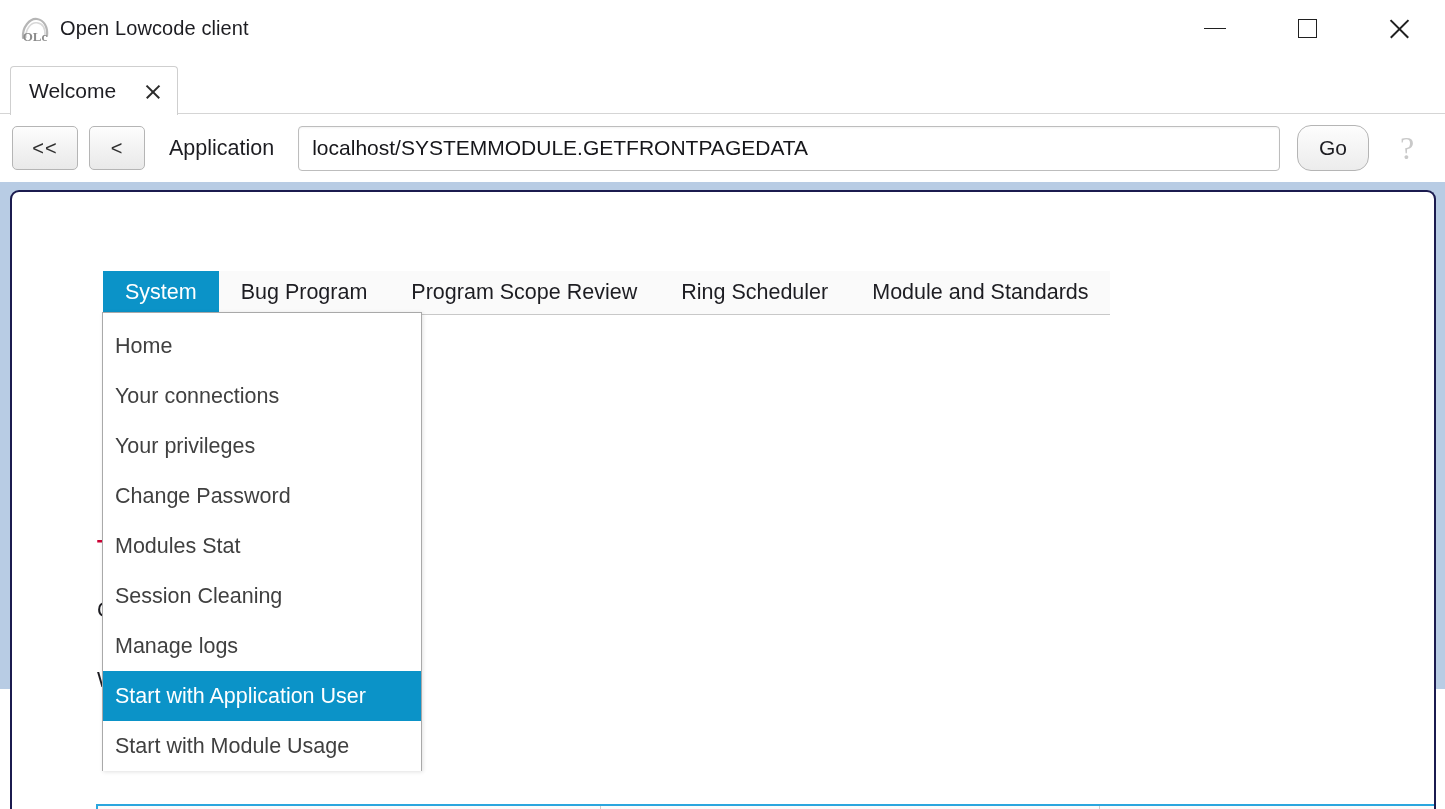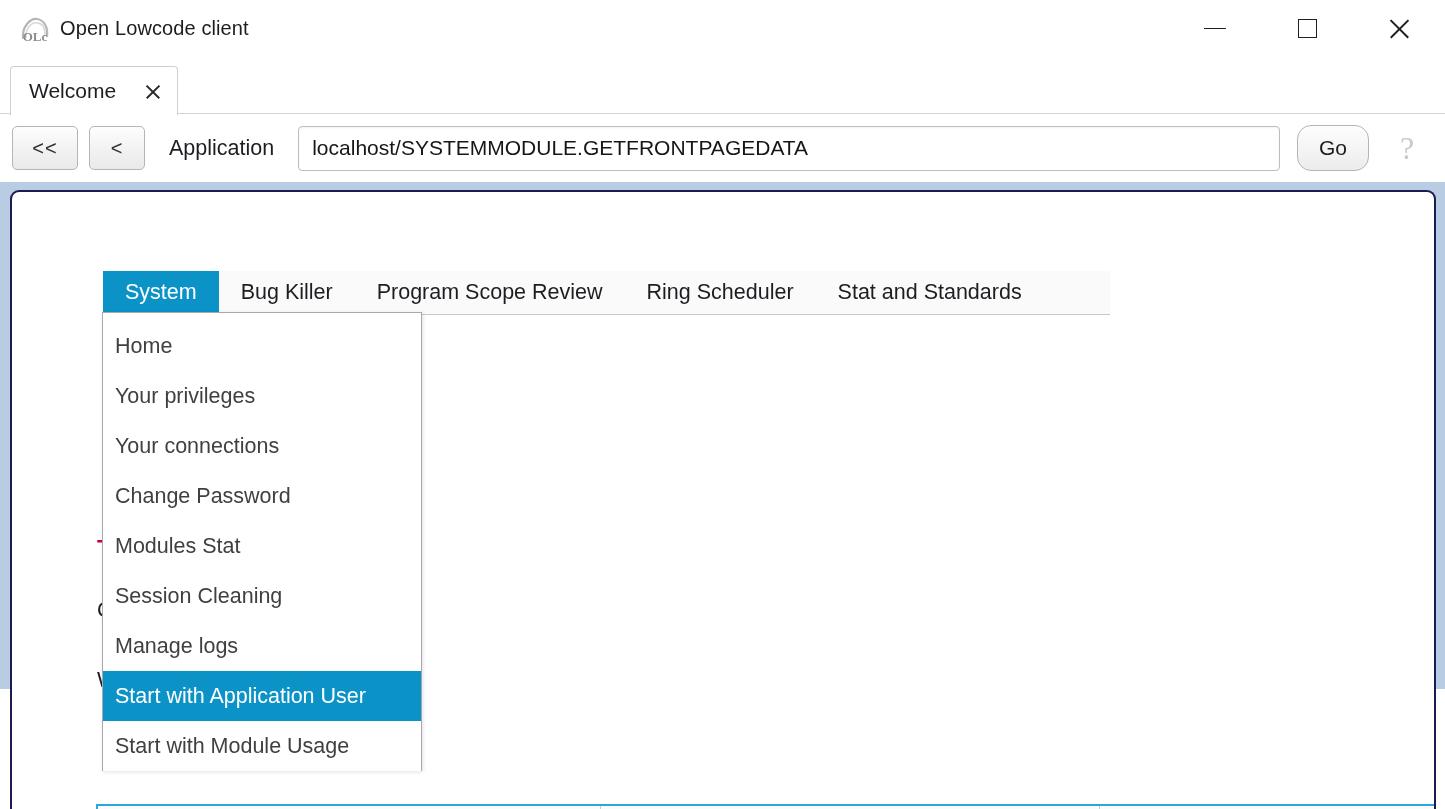--- a/index.html
+++ b/index.html
@@ -235,46 +235,46 @@
     <div class="url-field" placeholder="Enter address">localhost/SYSTEMMODULE.GETFRONTPAGEDATA</div>
     <div class="go-btn">Go</div>
     <div class="help-icon">?</div>
   </div>
 
   <div class="content-outer">
     <div class="content-panel">
 
       <div class="module-tabs">
         <div class="mtab active">System</div>
-        <div class="mtab">Bug Killer</div>
+        <div class="mtab">Bug Program</div>
         <div class="mtab">Program Scope Review</div>
         <div class="mtab">Ring Scheduler</div>
-        <div class="mtab">Stat and Standards</div>
+        <div class="mtab">Module and Standards</div>
       </div>
 
       <div class="page-heading">T                                        ction use</div>
       <div class="page-line-1">C                                 ministrator)</div>
       <div class="page-line-2">W                               n.</div>
 
       <div class="data-table">
         <div class="dt-header">
           <div class="dt-th c0"></div>
           <div class="dt-th c1">Assignee Comment</div>
           <div class="dt-th c2">Subject</div>
         </div>
 
       </div>
 
     </div>
   </div>
 
   <div class="dropdown">
     <div class="menu-item">Home</div>
+    <div class="menu-item">Your connections</div>
     <div class="menu-item">Your privileges</div>
-    <div class="menu-item">Your connections</div>
     <div class="menu-item">Change Password</div>
     <div class="menu-item">Modules Stat</div>
     <div class="menu-item">Session Cleaning</div>
     <div class="menu-item">Manage logs</div>
     <div class="menu-item selected">Start with Application User</div>
     <div class="menu-item">Start with Module Usage</div>
   </div>
 
 </div>
 

